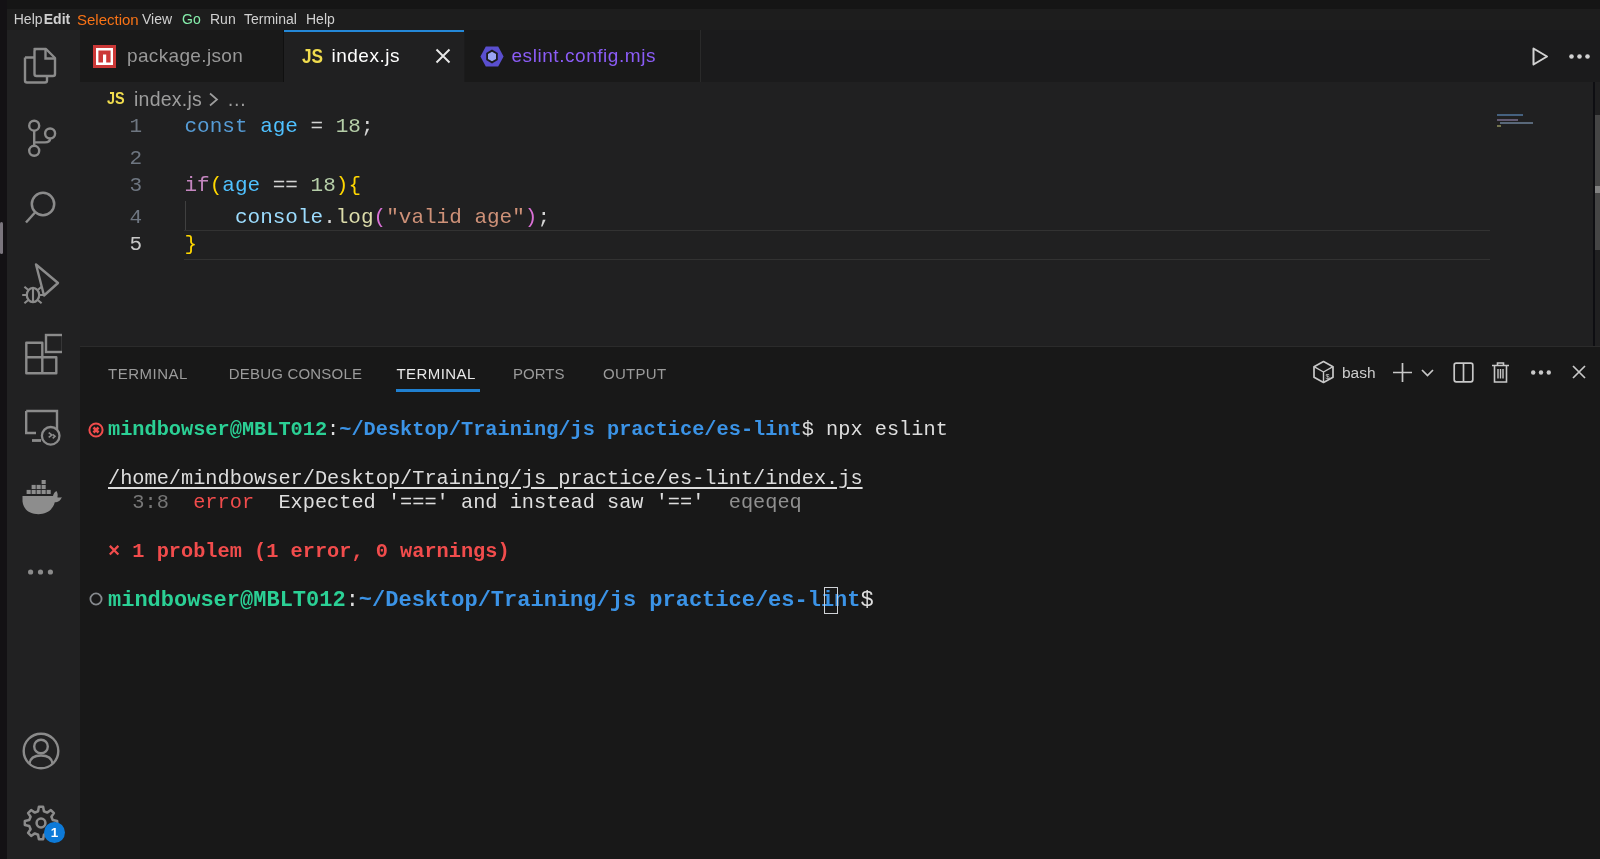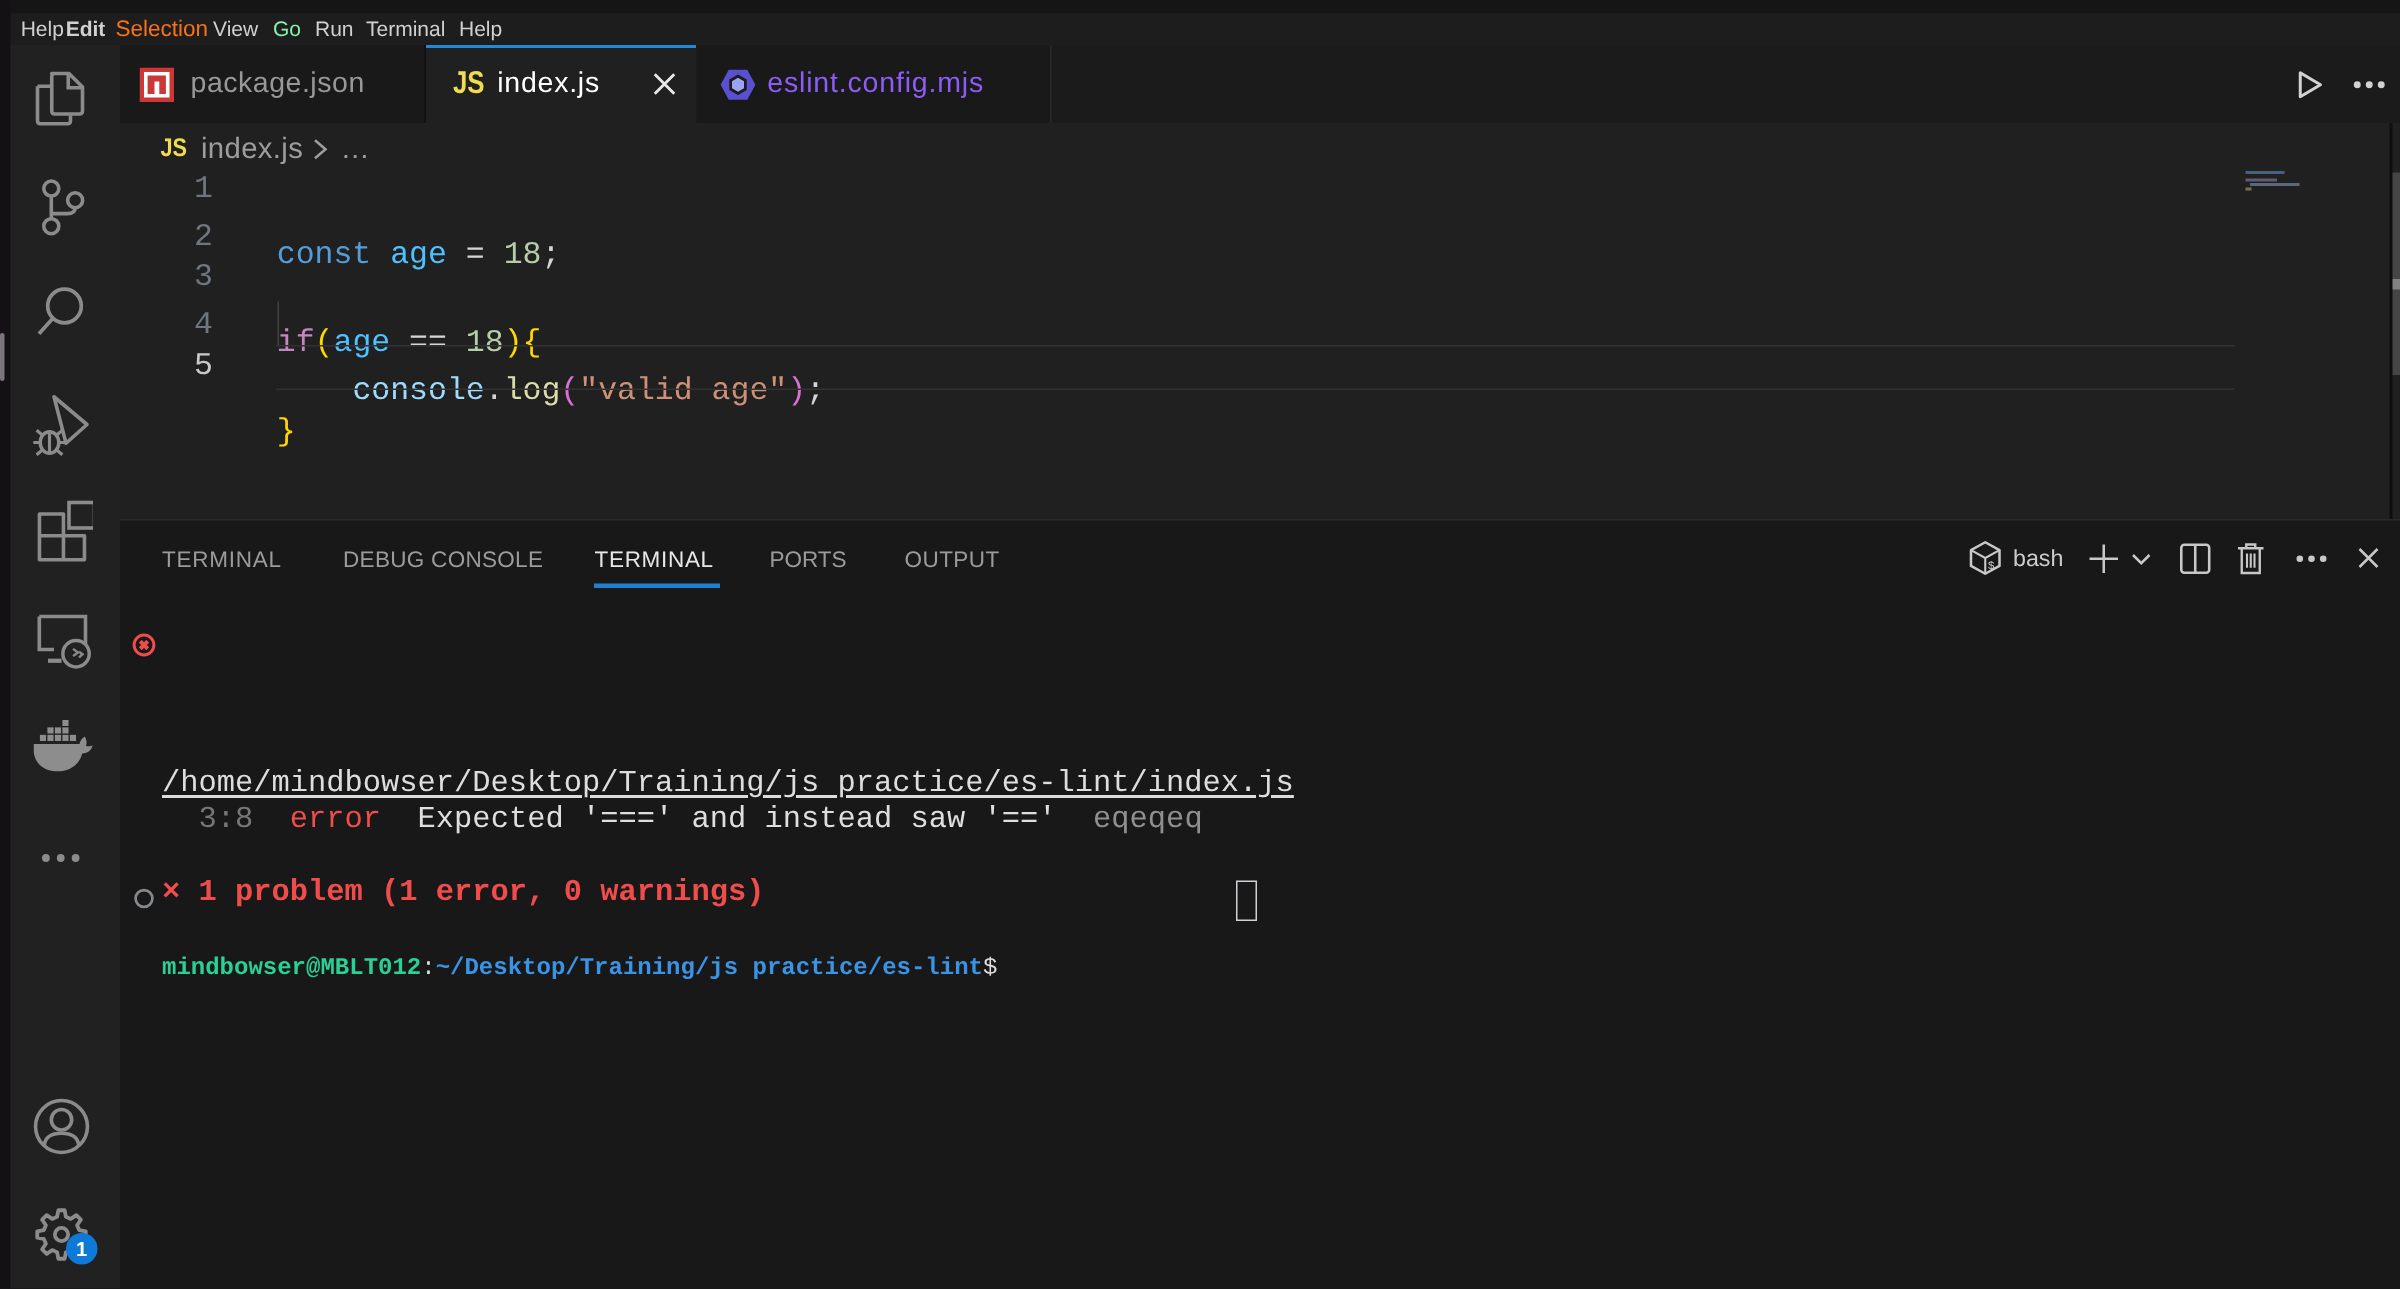--- a/index.html
+++ b/index.html
@@ -1,21 +1,21 @@
 <!DOCTYPE html>
 <html><head><meta charset="utf-8">
 <style>
 *{margin:0;padding:0;box-sizing:border-box;}
 html,body{width:1600px;height:859px;background:#181818;overflow:hidden;}
 body{font-family:"Liberation Sans",sans-serif;}
 .abs{position:absolute;}
 #root{position:relative;width:1600px;height:859px;background:#1f1f1f;}
 .mono{font-family:"Liberation Mono",monospace;}
 svg{display:block;}
-.pre{white-space:pre;margin-top:44px;}
+.pre{white-space:pre;}
 </style></head><body>
 <div id="root">
 
 <div class="abs" style="left:0;top:0;width:1600px;height:8.5px;background:#151515;"></div>
 <div class="abs" style="left:6.5px;top:8.5px;width:1593.5px;height:21px;background:#1d1d1d;"></div>
 <div class="abs" style="left:0;top:0;width:6.5px;height:859px;background:#131114;"></div>
 <div class="abs" style="left:0;top:222px;width:3px;height:32px;background:#7a757d;border-radius:2px;"></div>
 <div class="abs" style="left:6.5px;top:29.5px;width:73px;height:829.5px;background:#212122;"></div>
 <div class="abs" style="left:79.5px;top:29.5px;width:1520.5px;height:52px;background:#1b1b1c;"></div>
 <div class="abs" style="left:79.5px;top:81.5px;width:1520.5px;height:264px;background:#202021;"></div>
@@ -108,24 +108,25 @@
 <path d="M7 8 L7 17.5 M9.5 8 L9.5 17.5 M12 8 L12 17.5" stroke="#c8c8c8" stroke-width="1.4"></path>
     </svg>
 <svg class="abs" style="left:1530px;top:368.5px;" width="22" height="7" viewBox="0 0 22 7">
 <circle cx="3.2" cy="3.5" r="2.2" fill="#c8c8c8"></circle>
       <circle cx="11" cy="3.5" r="2.2" fill="#c8c8c8"></circle>
       <circle cx="18.8" cy="3.5" r="2.2" fill="#c8c8c8"></circle>
     </svg>
 <svg class="abs" style="left:1571px;top:364px;" width="16" height="16" viewBox="0 0 16 16">
 <path d="M2 2 L14 14 M14 2 L2 14" stroke="#c8c8c8" stroke-width="1.7"></path>
     </svg>
+<div class="abs mono pre" style="left:108px;top:417.75px;height:24.5px;line-height:24.5px;font-size:20.3px;"><span style="color:#2bd095;font-weight:bold">mindbowser@MBLT012</span><span style="color:#dedede">:</span><span style="color:#3b93e6;font-weight:bold">~/Desktop/Training/js practice/es-lint</span><span style="color:#dedede">$ </span><span style="color:#dedede">npx eslint</span></div>
 <div class="abs mono pre" style="left:108px;top:466.75px;height:24.5px;line-height:24.5px;font-size:20.3px;text-align:center;"><span style="color:#dddddd;text-decoration:underline;text-underline-offset:3px;">/home/mindbowser/Desktop/Training/js practice/es-lint/index.js</span></div>
 <div class="abs mono pre" style="left:108px;top:491.25px;height:24.5px;line-height:24.5px;font-size:20.3px;"><span style="color:#767676">  3:8  </span><span style="color:#f14c4c">error</span><span style="color:#dedede">  Expected '===' and instead saw '=='</span><span style="color:#8f8f8f">  eqeqeq</span></div>
 <div class="abs mono pre" style="left:108px;top:540.25px;height:24.5px;line-height:24.5px;font-size:20.3px;"><span style="color:#f14c4c;font-weight:bold">× 1 problem (1 error, 0 warnings)</span></div>
-<div class="abs mono pre" style="left:108px;top:589.25px;height:24.5px;line-height:24.5px;font-size:16px;"><span style="color:#2bd095;font-weight:bold">mindbowser@MBLT012</span><span style="color:#dedede">:</span><span style="color:#3b93e6;font-weight:bold">~/Desktop/Training/js practice/es-lint</span><span style="color:#dedede">$ </span></div>
+<div class="abs mono pre" style="left:108px;top:589.25px;height:24.5px;line-height:24.5px;font-size:22px;"><span style="color:#2bd095;font-weight:bold">mindbowser@MBLT012</span><span style="color:#dedede">:</span><span style="color:#3b93e6;font-weight:bold">~/Desktop/Training/js practice/es-lint</span><span style="color:#dedede">$ </span></div>
 <div class="abs" style="left:824px;top:587px;width:14px;height:26.5px;border:1.9px solid #cfd2d6;"></div>
 <svg class="abs" style="left:87.5px;top:422px;" width="16" height="16" viewBox="0 0 16 16">
 <circle cx="8" cy="8" r="6.6" fill="none" stroke="#f14c4c" stroke-width="2"></circle>
 <path d="M5.5 5.5 L10.5 10.5 M10.5 5.5 L5.5 10.5" stroke="#f14c4c" stroke-width="2.6"></path>
     </svg>
 <svg class="abs" style="left:88.5px;top:592px;" width="14" height="14" viewBox="0 0 14 14">
 <circle cx="7" cy="7" r="5.6" fill="none" stroke="#85898d" stroke-width="1.8"></circle>
     </svg>
 <svg class="abs" style="left:21px;top:44px;" width="38" height="42" viewBox="0 0 38 42">
 <path d="M4 13.5 H17 M4 13.5 V36.5 Q4 38.5 6 38.5 H24 Q26 38.5 26 36.5 V33" fill="none" stroke="#8b8b8b" stroke-width="2.4"></path>

